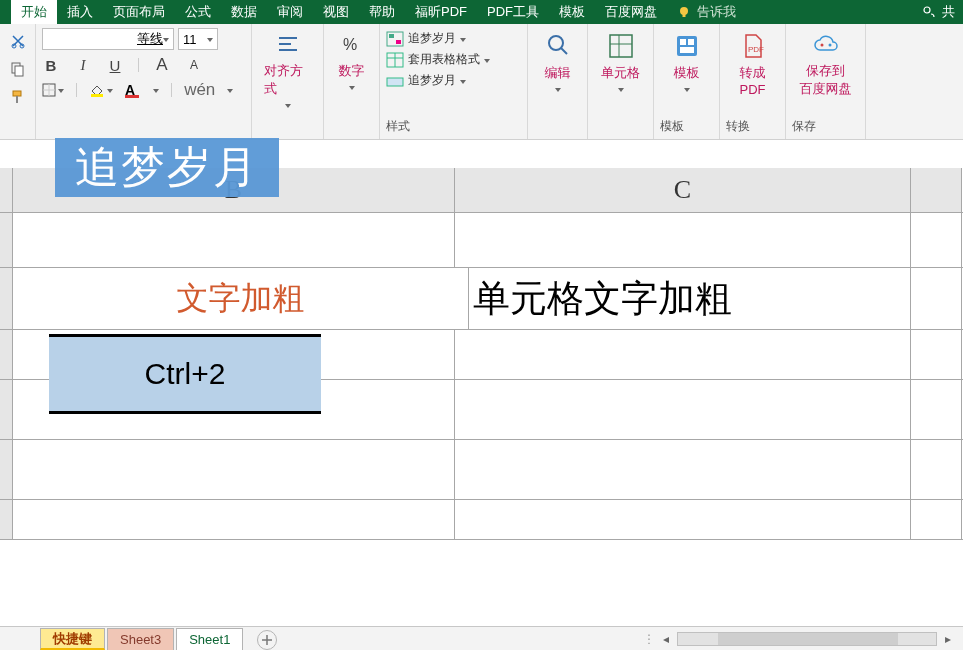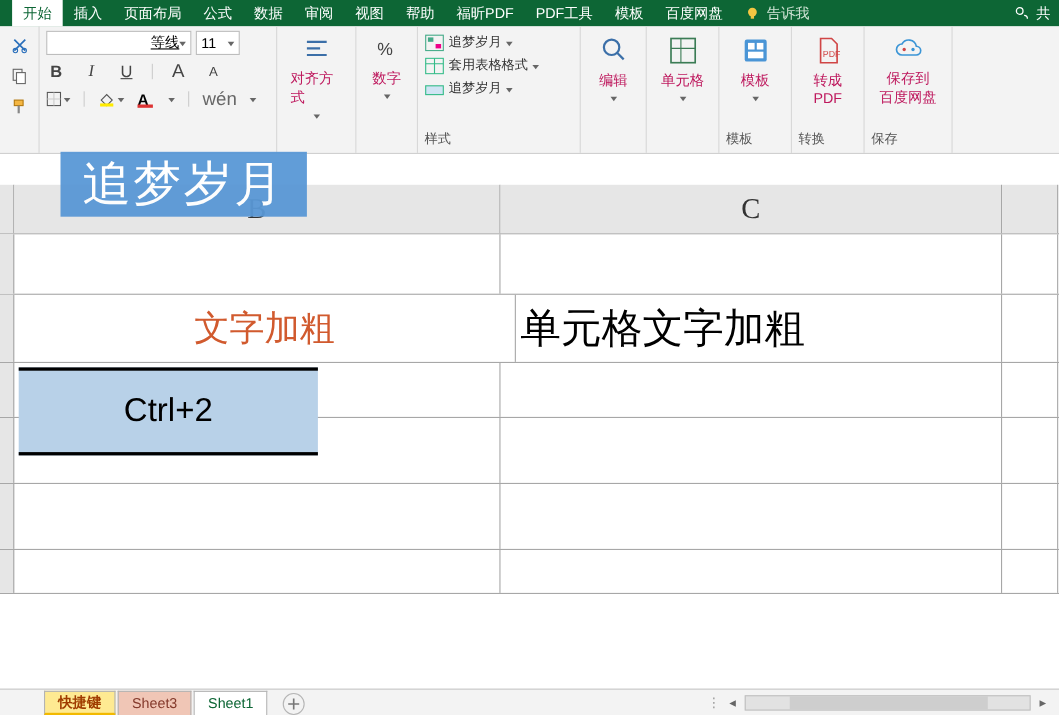--- a/index.html
+++ b/index.html
@@ -70,21 +70,21 @@
 .r3 { height: 50px; }
 .r4 { height: 50px; }
 .r5 { height: 60px; }
 .r6 { height: 60px; }
 .r7 { height: 40px; }
 
 .big-text { font-size: 37px; color: #000; font-weight: 500; }
 .orange-text { font-size: 32px; color: #d15a2e; }
 
 
-.shortcut-box { width: 272px; height: 80px; background: #b8d1e8; border-top: 3px solid #000; border-bottom: 3px solid #000; display: flex; align-items: center; justify-content: center; font-size: 30px; font-family: "Times New Roman", serif; }
+.shortcut-box { margin-left: 32px; width: 272px; height: 80px; background: #b8d1e8; border-top: 3px solid #000; border-bottom: 3px solid #000; display: flex; align-items: center; justify-content: center; font-size: 30px; font-family: "Times New Roman", serif; }
 .shortcut-row .cell.B { align-items: flex-start; padding-top: 0; }
 
 
 .footer { position: absolute; bottom: 0; left: 0; right: 0; height: 24px; background: #f3f3f3; border-top: 1px solid #c7c7c7; display: flex; align-items: center; }
 .sheet-tabs { display: flex; align-items: flex-end; margin-left: 40px; height: 100%; gap: 2px; }
 .sheet-tab { height: 22px; padding: 0 12px; display: flex; align-items: center; font-size: 13px; border: 1px solid #b3b3b3; border-bottom: none; background: #fff; cursor: pointer; }
 .sheet-tab.yellow { background: #feea92; border-bottom: 2px solid #f2b900; color: #a03c00; font-weight: bold; }
 .sheet-tab.red { background: #f0c6b6; color: #843a2c; }
 .sheet-tab.plain { color: #0d6635; }
 .add-sheet { width: 20px; height: 20px; border: 1px solid #b5b5b5; border-radius: 50%; display: flex; align-items: center; justify-content: center; margin-left: 12px; cursor: pointer; color: #666; }

